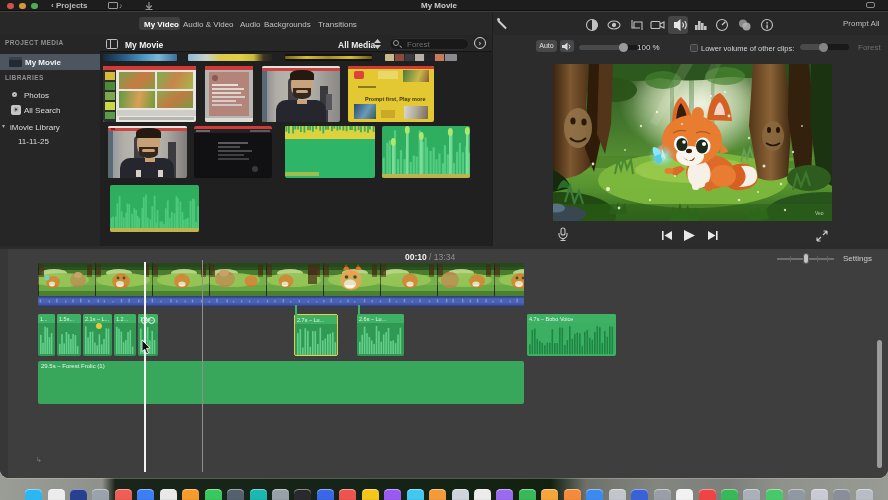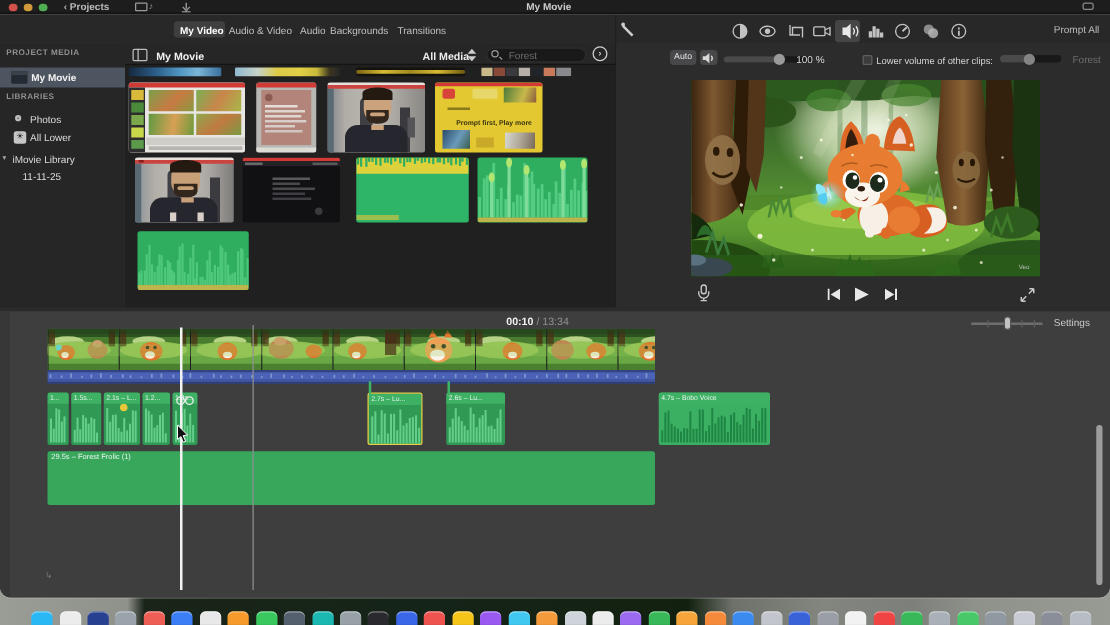--- a/index.html
+++ b/index.html
@@ -37,21 +37,21 @@
   <div class="abs" style="left:0;top:35px;width:100px;height:213px;background:#262626;"></div>
   <div class="abs" style="left:5px;top:39px;color:#909090;font-size:6.5px;font-weight:bold;letter-spacing:.4px;">PROJECT MEDIA</div>
   <div class="abs" style="left:0;top:54px;width:100px;height:16px;background:#4d5560;"></div>
   <div class="abs" style="left:9px;top:57px;width:13px;height:10px;background:#242a31;border-radius:1px;"></div>
   <div class="abs" style="left:9px;top:57px;width:13px;height:3px;background:#39414b;"></div>
   <div class="abs" style="left:25px;top:58px;color:#f4f4f4;font-size:8px;font-weight:bold;">My Movie</div>
   <div class="abs" style="left:5px;top:74px;color:#909090;font-size:6.5px;font-weight:bold;letter-spacing:.4px;">LIBRARIES</div>
   <div class="abs" style="left:12px;top:92px;width:5px;height:5px;border:2px solid #bcbcbc;border-radius:50%;"></div>
   <div class="abs" style="left:24px;top:91px;color:#dcdcdc;font-size:8px;">Photos</div>
   <div class="abs" style="left:11px;top:105px;width:10px;height:10px;background:#c6c6c6;border-radius:2px;color:#2a2a2a;font-size:7px;line-height:10px;text-align:center;">☀</div>
-  <div class="abs" style="left:24px;top:106px;color:#dcdcdc;font-size:8px;">All Lower</div>
+  <div class="abs" style="left:24px;top:106px;color:#dcdcdc;font-size:8px;">All Search</div>
   <div class="abs" style="left:2px;top:122px;color:#a5a5a5;font-size:6px;">▾</div>
   <div class="abs" style="left:10px;top:123px;color:#dcdcdc;font-size:8px;">iMovie Library</div>
   <div class="abs" style="left:18px;top:137px;color:#dcdcdc;font-size:8px;">11-11-25</div>
 
   <div class="abs" style="left:100px;top:35px;width:392px;height:213px;background:#202020;"></div>
   <div class="abs" style="left:100px;top:35px;width:392px;height:17px;background:#262626;border-bottom:1px solid #141414;"></div>
   <div class="abs" style="left:106px;top:39px;width:12px;height:10px;border:1px solid #bdbdbd;border-radius:1.5px;"></div>
   <div class="abs" style="left:110px;top:39px;width:1px;height:10px;background:#bdbdbd;"></div>
   <div class="abs" style="left:125px;top:40px;color:#f2f2f2;font-size:8.5px;font-weight:bold;">My Movie</div>
   <div class="abs" style="left:338px;top:40px;color:#ececec;font-size:8.5px;font-weight:bold;">All Media</div>

